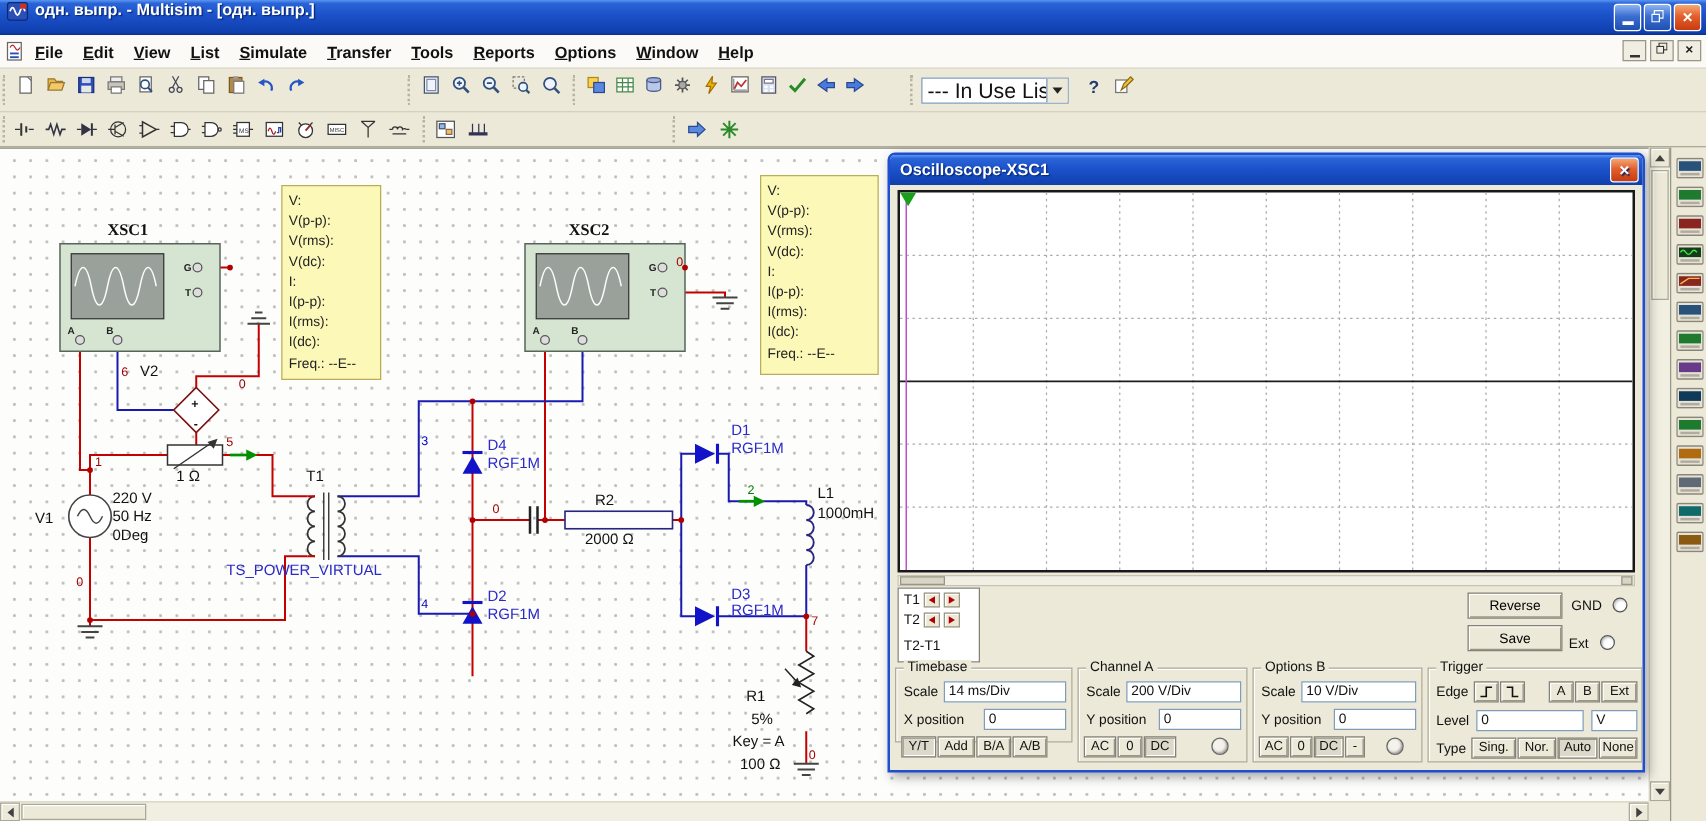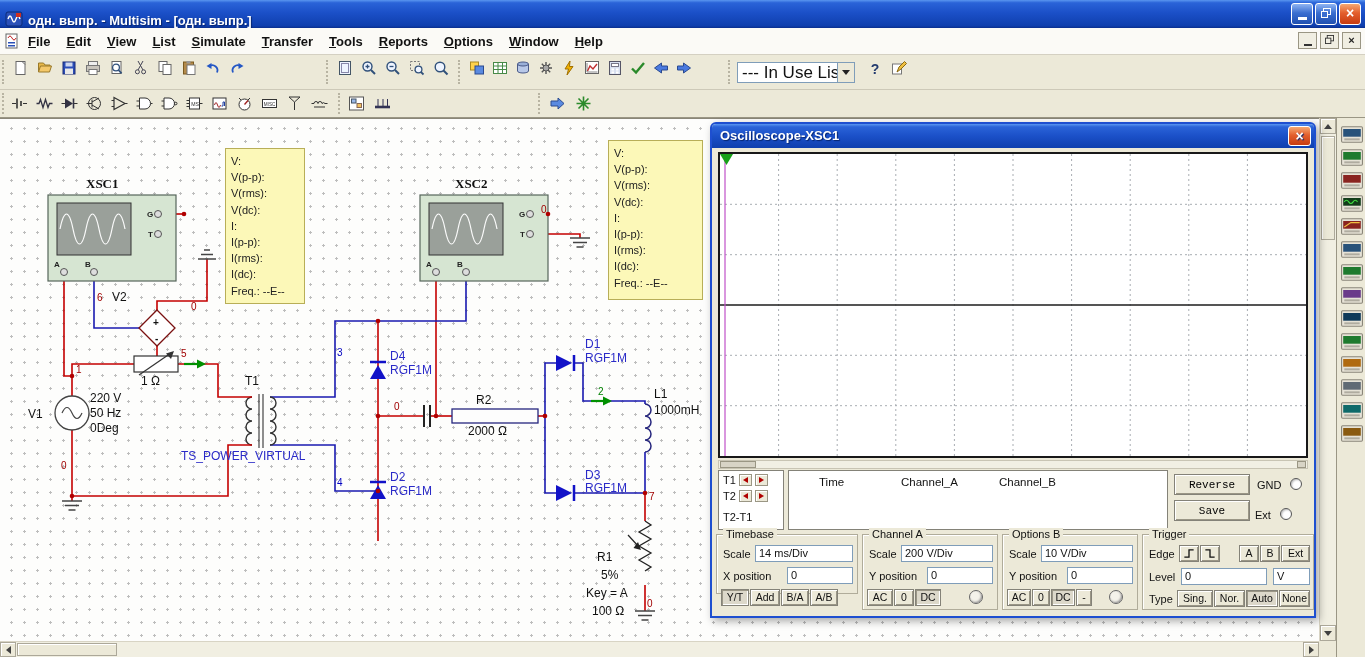--- a/index.html
+++ b/index.html
@@ -2,21 +2,21 @@
 <html><head>
 <meta charset="utf-8">
 <style>
   * { margin:0; padding:0; box-sizing:border-box; }
   html,body { width:1365px; height:657px; overflow:hidden; }
   body { font-family:"Liberation Sans", sans-serif; font-size:12px; background:#ece9d8; position:relative; }
 
   
   .titlebar { position:absolute; left:0; top:0; width:1365px; height:28px;
     background:linear-gradient(180deg,#5a96f0 0%,#2a63d8 10%,#1b50c8 45%,#0f3fae 92%,#0a2f8e 100%);
-    display:flex; align-items:flex-end; color:#fff; font-weight:bold; font-size:13px; padding-left:5px; }
+    display:flex; align-items:flex-start; color:#fff; font-weight:bold; font-size:13px; padding-left:5px; }
   .titlebar .ttxt { margin-left:5px; text-shadow:1px 1px 1px #05246e; }
   .winbtns { position:absolute; right:4px; top:3px; display:flex; gap:2px; }
   .wbtn { width:22px; height:22px; border:1px solid #fff; border-radius:3px; color:#fff;
     background:linear-gradient(180deg,#8fb4f2,#3a6ed0 45%,#2050b0); text-align:center; line-height:19px; font-weight:bold; }
   .wbtn.close { background:linear-gradient(180deg,#f5a871,#e35f2d 45%,#c83c10); font-size:14px; }
   .g-min { width:9px; height:3px; background:#fff; margin:13px auto 0; }
 
   
   .menubar { position:absolute; left:0; top:28px; width:1365px; height:27px; background:#fbfaf6;
     border-bottom:1px solid #d4d0c2; display:flex; align-items:center; font-size:13px; padding-left:4px;font-weight:bold; }
@@ -89,21 +89,21 @@
   .sthumb { position:absolute; left:1px; top:0; width:36px; height:7px; background:#d8d4c6; border:1px solid #9a9684; }
   .sbtn2 { position:absolute; right:1px; top:0; width:9px; height:7px; background:#d8d4c6; border:1px solid #9a9684; }
   .ro-left { position:absolute; left:6px; top:346px; width:66px; height:60px; background:#fff; border:1px solid #848278; font-size:11px; }
   .ro-row { position:absolute; left:4px; display:flex; align-items:center; gap:3px; color:#111; }
   .cbtn { width:13px; height:12px; background:#ece9d8; border:1px solid #9a9684; box-shadow:inset 1px 1px 0 #fff; display:flex; align-items:center; justify-content:center; }
   .ctl { width:0;height:0;border-top:3px solid transparent;border-bottom:3px solid transparent;border-right:5px solid #b00000; }
   .ctr { width:0;height:0;border-top:3px solid transparent;border-bottom:3px solid transparent;border-left:5px solid #b00000; }
   .ro-main { position:absolute; left:76px; top:346px; width:380px; height:60px; background:#fff; border:1px solid #848278; }
   .roh { position:absolute; top:5px; font-size:11.5px; color:#111; }
   .db { position:absolute; width:76px; height:21px; background:#ece9d8; border:1px solid #848278;
-    box-shadow:inset 1px 1px 0 #fff, inset -1px -1px 0 #9a9686; font-size:11px; font-family:Liberation Mono, monospace; }
+    box-shadow:inset 1px 1px 0 #fff, inset -1px -1px 0 #9a9686; font-size:11px; font-family:Liberation Sans, sans-serif; }
   .dlbl { position:absolute; font-size:11px; color:#111; }
   .radio { position:absolute; width:12px; height:12px; border-radius:50%; border:1px solid #555; background:#fff; box-shadow:inset 1px 1px 2px #bbb; }
   .grp { position:absolute; border:1px solid #b0ac9a; box-shadow:inset 1px 1px 0 #fff; }
   .gl { position:absolute; left:6px; top:-7px; background:#ece9d8; padding:0 3px; font-size:11px; color:#111; }
   .flbl { position:absolute; font-size:11px; color:#111; white-space:nowrap; }
   .fld { position:absolute; height:17px; background:#fff; border:1px solid #7f9db9; font-size:11px; line-height:15px; padding-left:3px; color:#111; white-space:nowrap; }
   .sb { position:absolute; height:17px; background:#ece9d8; border:1px solid #848278;
     box-shadow:inset 1px 1px 0 #fff, inset -1px -1px 0 #9a9686; font-size:10.5px; text-align:center; line-height:15px; color:#111; }
   .sb.pressed { background:#dcd8ca; box-shadow:inset 1px 1px 0 #9a9686, inset -1px -1px 0 #fff; }
   .knob { position:absolute; width:14px; height:14px; border-radius:50%; background:#f4f2ea; border:1px solid #666; box-shadow:inset -1px -1px 2px #999; }
@@ -802,25 +802,20 @@
           <i class="ctl"></i>
         </span>
       <span class="cbtn">
           <i class="ctr"></i>
         </span>
     </div>
     <div class="ro-row" style="top:40px">
       <span>T2-T1</span>
     </div>
   </div>
-  <div class="ro-main">
-    <span class="roh" style="left:30px">Time</span>
-    <span class="roh" style="left:112px">Channel_A</span>
-    <span class="roh" style="left:210px">Channel_B</span>
-  </div>
   <button class="db" style="left:462px;top:350px">Reverse</button>
   <button class="db" style="left:462px;top:376px">Save</button>
   <span class="dlbl" style="left:545px;top:355px">GND</span>
   <span class="radio" style="left:578px;top:354px"></span>
   <span class="dlbl" style="left:543px;top:385px">Ext</span>
   <span class="radio" style="left:568px;top:384px"></span>
 
   <div class="grp" style="left:4px;top:410px;width:142px;height:60px">
     <span class="gl">Timebase</span>
     <span class="flbl" style="left:6px;top:13px">Scale</span>

